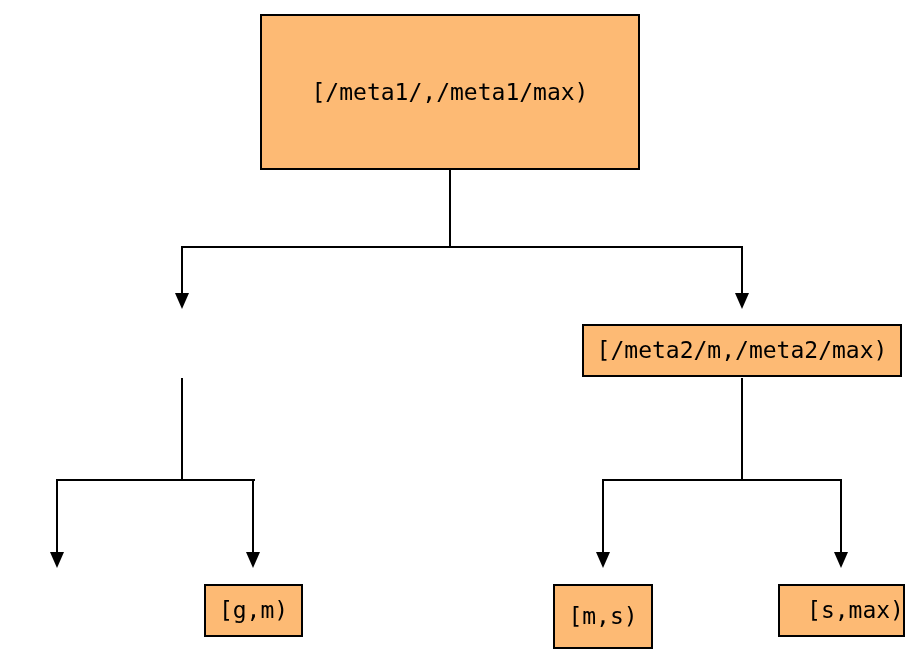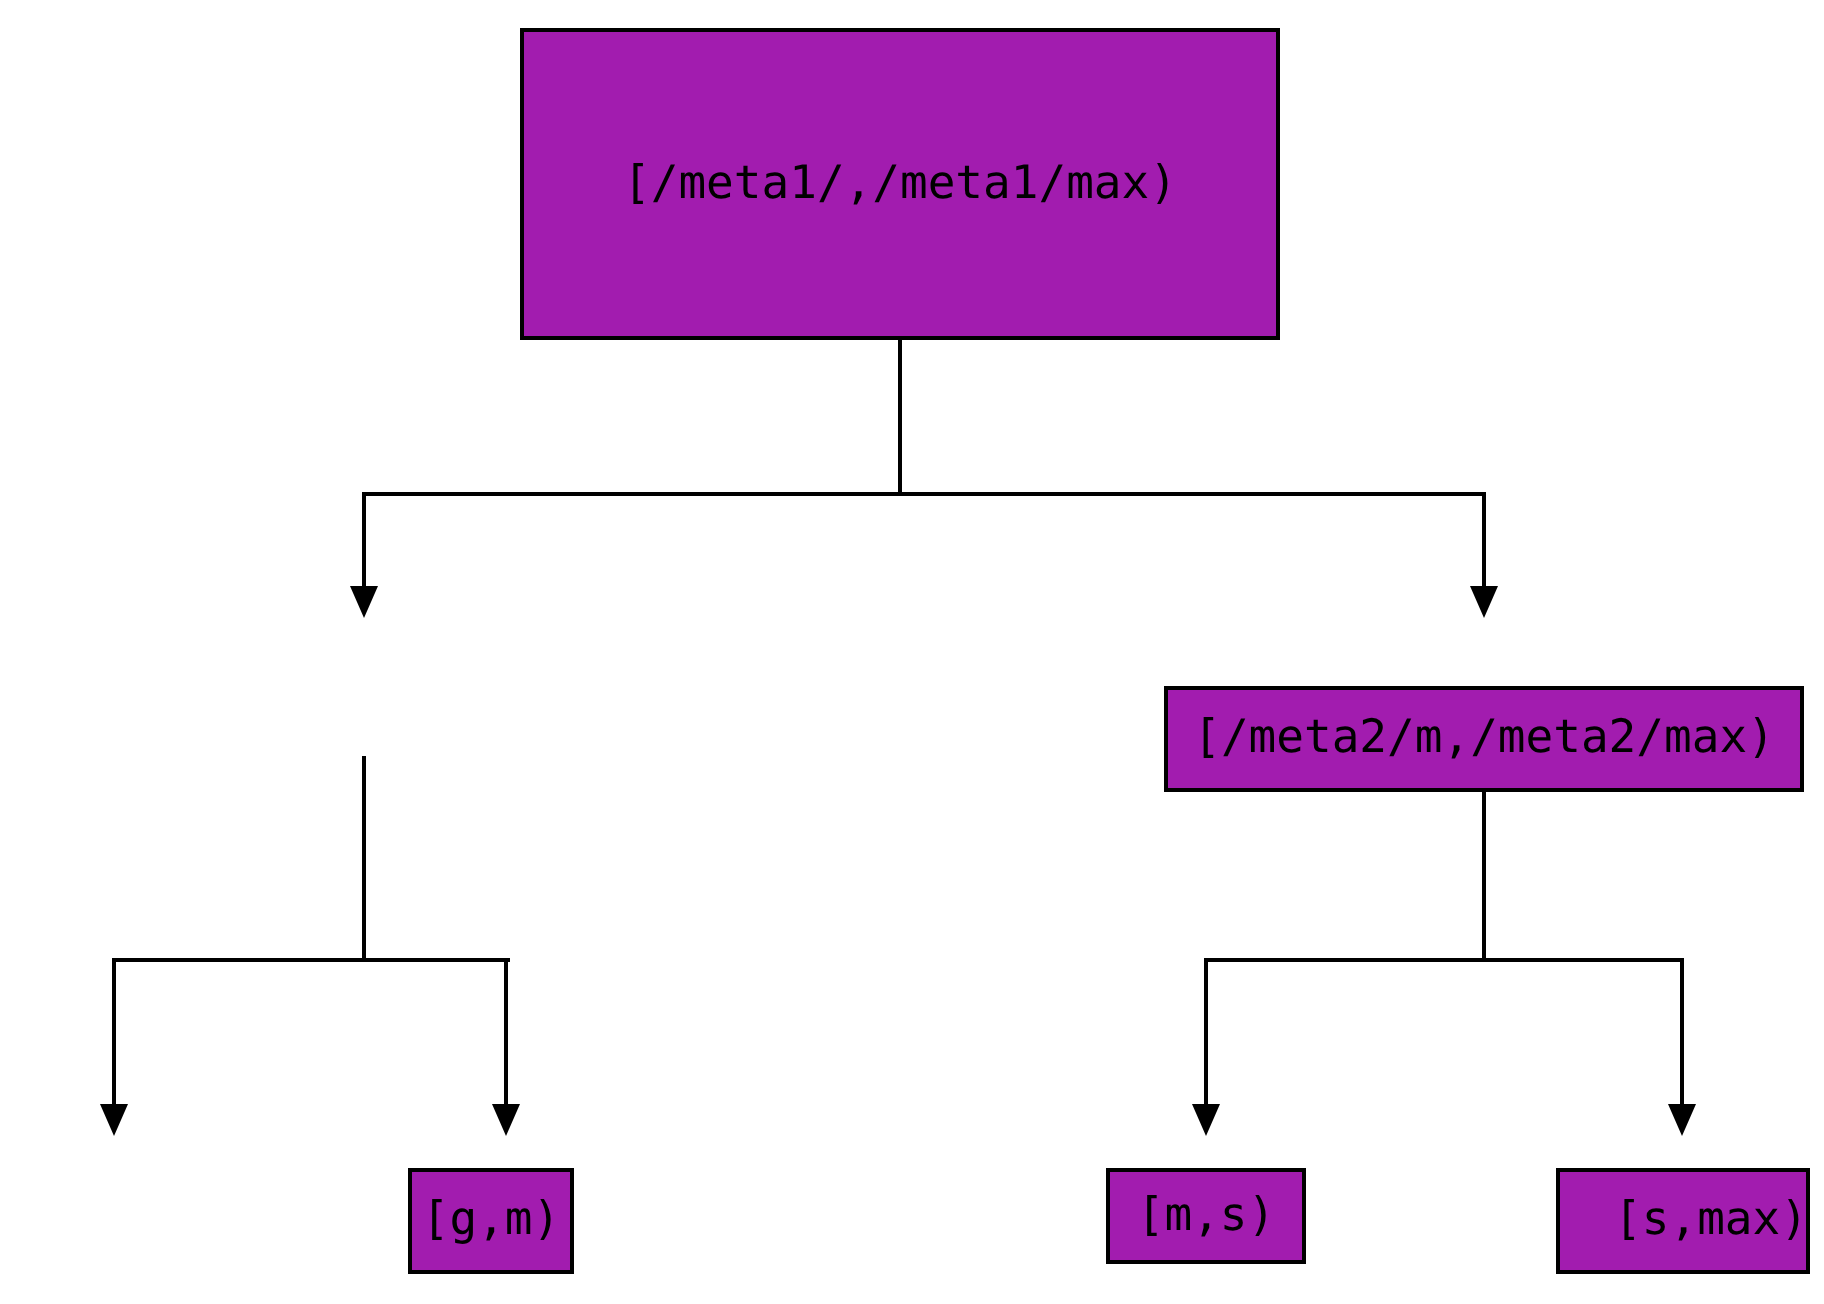--- a/index.html
+++ b/index.html
@@ -12,21 +12,21 @@
     width: 912px;
     height: 652px;
     background: #ffffff;
     font-family: "DejaVu Sans Mono", "Liberation Mono", monospace;
     overflow: hidden;
   }
   .node {
     position: absolute;
     box-sizing: border-box;
     border: 2px solid #000000;
-    background: #a21caf;
+    background: #fdba74;
     color: #000000;
     display: flex;
     align-items: center;
     justify-content: center;
     font-size: 23px;
     line-height: 1;
     white-space: nowrap;
   }
   .vline, .hline {
     position: absolute;
@@ -63,22 +63,22 @@
   <div class="vline" style="left:741px; top:378px; width:2px; height:103px;"></div>
   <div class="hline" style="left:602px; top:479px; width:240px; height:2px;"></div>
   <div class="vline" style="left:602px; top:479px; width:2px; height:73px;"></div>
   <div class="vline" style="left:840px; top:479px; width:2px; height:73px;"></div>
   <div class="arrowhead" style="left:596px; top:552px;"></div>
   <div class="arrowhead" style="left:834px; top:552px;"></div>
 
   <div class="node" style="left:260px; top:14px; width:380px; height:156px;">[/meta1/,/meta1/max)</div>
 
 
-  <div class="node" style="left:582px; top:343px; width:320px; height:53px;">[/meta2/m,/meta2/max)</div>
+  <div class="node" style="left:582px; top:324px; width:320px; height:53px;">[/meta2/m,/meta2/max)</div>
 
 
-  <div class="node" style="left:204px; top:584px; width:83px; height:53px;">[g,m)</div>
+  <div class="node" style="left:204px; top:584px; width:99px; height:53px;">[g,m)</div>
 
-  <div class="node" style="left:553px; top:584px; width:100px; height:48px;">[m,s)</div>
+  <div class="node" style="left:553px; top:584px; width:100px; height:65px;">[m,s)</div>
 
   <div class="node" style="left:778px; top:584px; width:127px; height:53px;padding-left:28px;">[s,max)</div>
 
 </div>
 
 </body></html>

